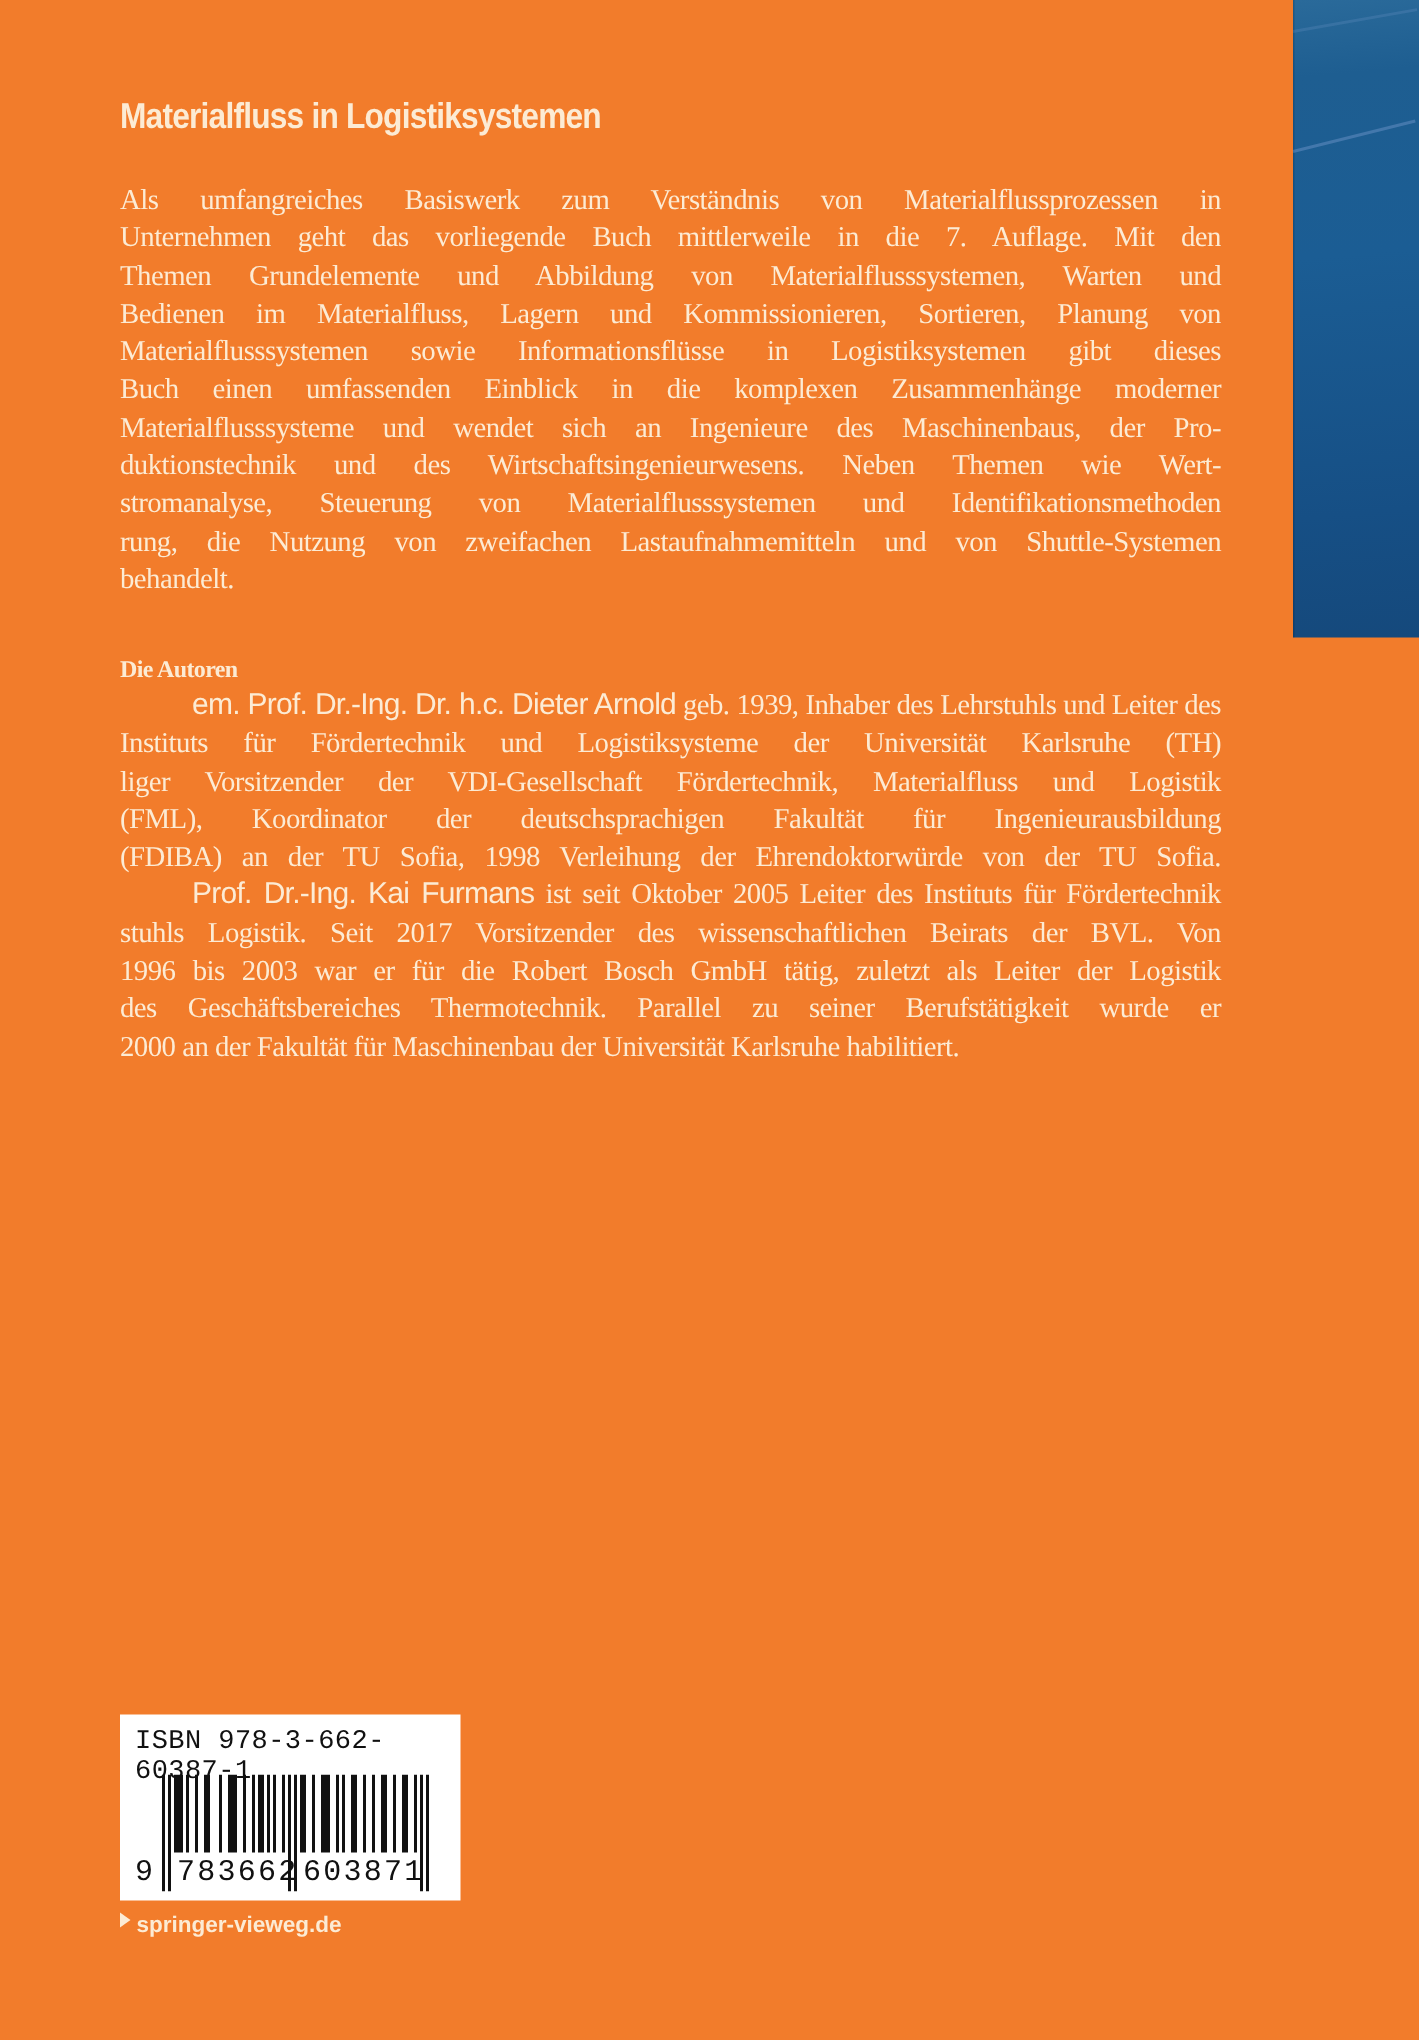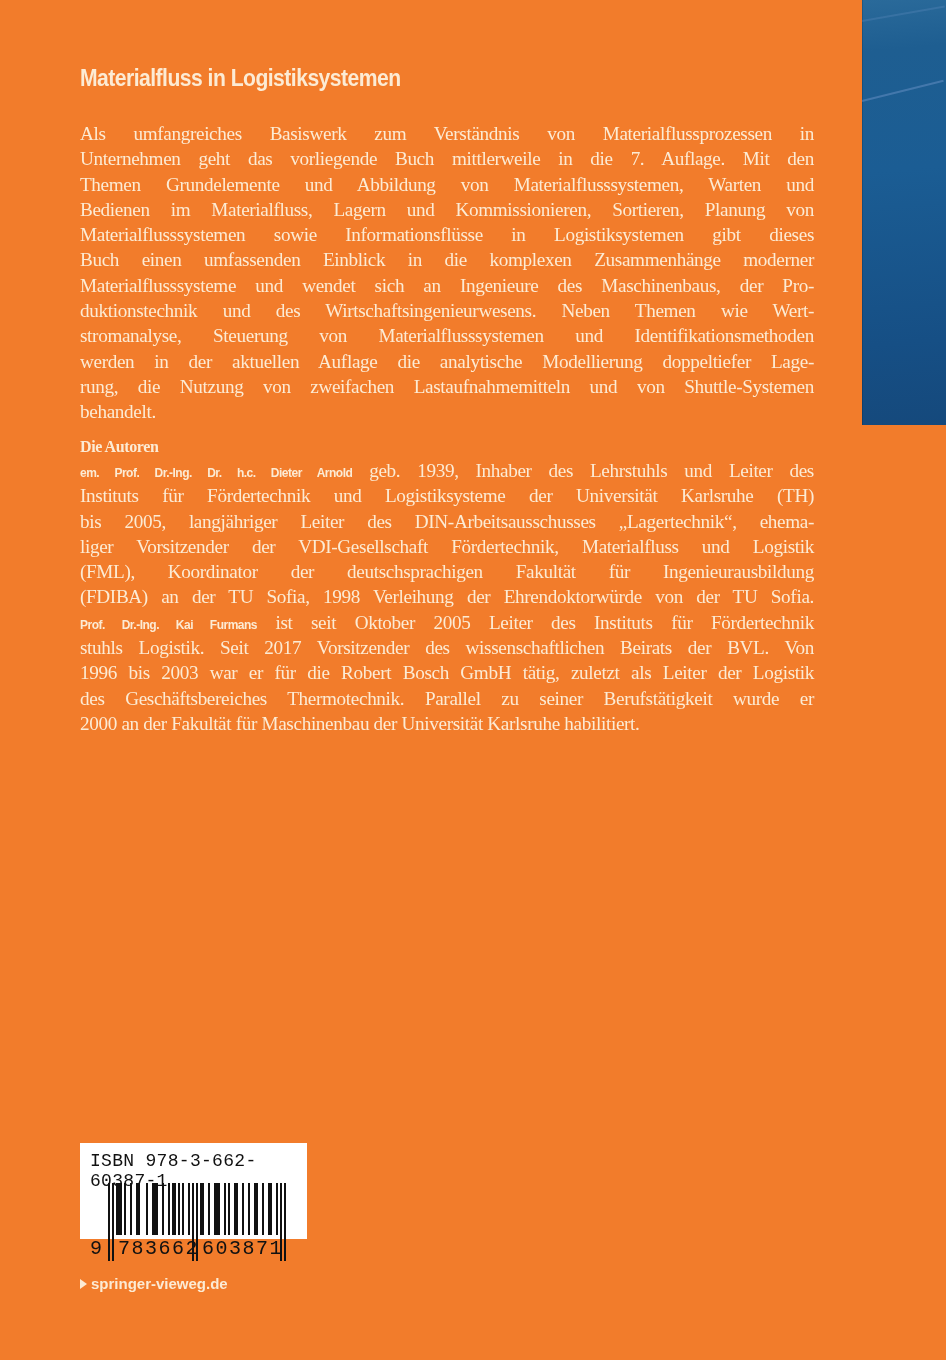--- a/index.html
+++ b/index.html
@@ -30,49 +30,49 @@
     .para { position: absolute; left: 80px; width: 734px; }
     .line {
       display: block; height: 25.3px; line-height: 25.3px;
       font-size: 19.2px; white-space: nowrap;
       text-align: justify; text-align-last: justify;
       letter-spacing: -0.35px;
     }
     .line.last { text-align-last: left; }
     .sans-bold {
       font-family: "Liberation Sans", "DejaVu Sans", sans-serif;
-      font-weight: bold; font-size: 12px; letter-spacing: -0.5px;
+      font-weight: normal; font-size: 20px; letter-spacing: -0.5px; margin-left: 48px;
     }
     .heading {
       position: absolute; left: 80px; top: 438px;
       font-family: Liberation Serif, serif;
       font-weight: bold; font-size: 16px; letter-spacing: -0.4px;
     }
     .barcode-box {
-      position: absolute; left: 80px; top: 1143px; width: 227px; height: 96px;
+      position: absolute; left: 80px; top: 1143px; width: 227px; height: 124px;
       background: #ffffff; box-sizing: border-box;
     }
     .isbn-text {
       position: absolute; left: 10px; top: 8px;
       font-family: "Liberation Mono", "DejaVu Sans Mono", monospace;
       font-size: 18px; color: #111; letter-spacing: 0.3px;
     }
     .bars {
       position: absolute; left: 28px; top: 40px; width: 178px; height: 78px;
     }
     .barcode-digits {
       position: absolute; top: 94px;
       font-family: "Liberation Mono", "DejaVu Sans Mono", monospace;
       font-size: 20px; color: #111;
     }
     .website {
       position: absolute; left: 80px; top: 1275px;
       font-family: "Liberation Sans", "DejaVu Sans", sans-serif;
       font-weight: bold; font-size: 15px; color: #fcebd4;
-      display: flex; align-items: center; gap: 4px;
+      display: flex; gap: 4px;
     }
     .website .arrow {
       width: 0; height: 0;
       border-top: 5px solid transparent; border-bottom: 5px solid transparent;
       border-left: 7px solid #fcebd4;
     }
   </style>
 </head>
 <body>
 
@@ -86,31 +86,29 @@
 <div class="para" style="top:121px;">
   <span class="line">Als umfangreiches Basiswerk zum Verständnis von Materialflussprozessen in</span>
   <span class="line">Unternehmen geht das vorliegende Buch mittlerweile in die 7. Auflage. Mit den</span>
   <span class="line">Themen Grundelemente und Abbildung von Materialflusssystemen, Warten und</span>
   <span class="line">Bedienen im Materialfluss, Lagern und Kommissionieren, Sortieren, Planung von</span>
   <span class="line">Materialflusssystemen sowie Informationsflüsse in Logistiksystemen gibt dieses</span>
   <span class="line">Buch einen umfassenden Einblick in die komplexen Zusammenhänge moderner</span>
   <span class="line">Materialflusssysteme und wendet sich an Ingenieure des Maschinenbaus, der Pro-</span>
   <span class="line">duktionstechnik und des Wirtschaftsingenieurwesens. Neben Themen wie Wert-</span>
   <span class="line">stromanalyse, Steuerung von Materialflusssystemen und Identifikationsmethoden</span>
-  <span class="line">werden in der aktuellen Auflage die analytische Modellierung doppeltiefer Lage-</span>
   <span class="line">rung, die Nutzung von zweifachen Lastaufnahmemitteln und von Shuttle-Systemen</span>
   <span class="line last">behandelt.</span>
 </div>
 
 <div class="heading">Die Autoren</div>
 
 <div class="para" style="top:458px;">
   <span class="line"><span class="sans-bold">em. Prof. Dr.-Ing. Dr. h.c. Dieter Arnold</span><span> geb. 1939, Inhaber des Lehrstuhls und Leiter des</span></span>
   <span class="line">Instituts für Fördertechnik und Logistiksysteme der Universität Karlsruhe (TH)</span>
-  <span class="line">bis 2005, langjähriger Leiter des DIN-Arbeitsausschusses „Lagertechnik“, ehema-</span>
   <span class="line">liger Vorsitzender der VDI-Gesellschaft Fördertechnik, Materialfluss und Logistik</span>
   <span class="line">(FML), Koordinator der deutschsprachigen Fakultät für Ingenieurausbildung</span>
   <span class="line">(FDIBA) an der TU Sofia, 1998 Verleihung der Ehrendoktorwürde von der TU Sofia.</span>
   <span class="line"><span class="sans-bold">Prof. Dr.-Ing. Kai Furmans</span><span> ist seit Oktober 2005 Leiter des Instituts für Fördertechnik</span></span>
   <span class="line">stuhls Logistik. Seit 2017 Vorsitzender des wissenschaftlichen Beirats der BVL. Von</span>
   <span class="line">1996 bis 2003 war er für die Robert Bosch GmbH tätig, zuletzt als Leiter der Logistik</span>
   <span class="line">des Geschäftsbereiches Thermotechnik. Parallel zu seiner Berufstätigkeit wurde er</span>
   <span class="line last">2000 an der Fakultät für Maschinenbau der Universität Karlsruhe habilitiert.</span>
 </div>
 

